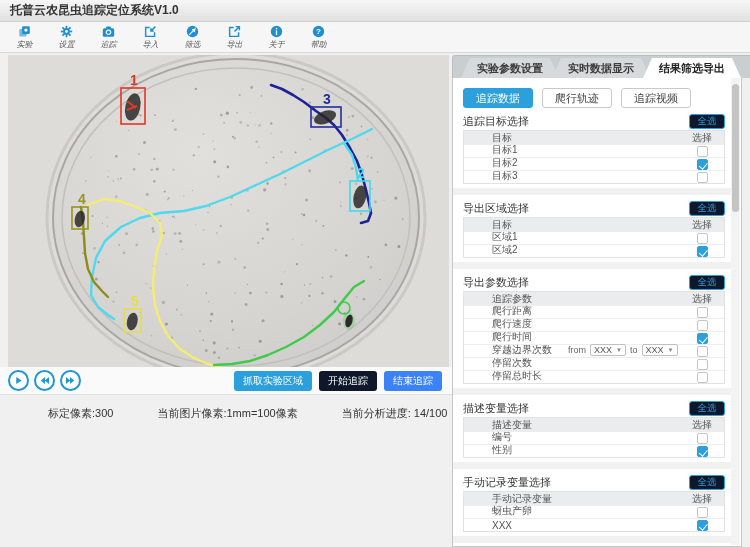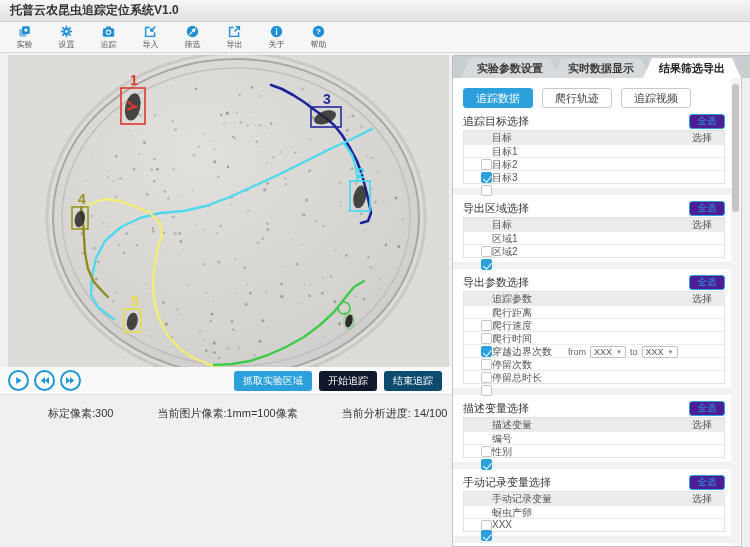--- a/index.html
+++ b/index.html
@@ -8,21 +8,21 @@
   
   .titlebar{position:absolute;left:0;top:0;right:0;height:22px;box-sizing:border-box;
     background:linear-gradient(#f6f6f6,#e1e1e1);border-bottom:1px solid #cfcfcf;
     font-size:12px;font-weight:bold;color:#333;line-height:21px;padding-left:10px;}
   
   .toolbar{position:absolute;left:0;top:22px;right:0;height:31px;box-sizing:border-box;
     background:#f6f6f6;border-bottom:1px solid #d8d8d8;display:flex;align-items:center;
     padding-left:8px;gap:9px;}
   .tool-item{width:33px;display:flex;flex-direction:column;align-items:center;gap:1px;cursor:pointer;}
   .tool-item svg{width:13px;height:13px;display:block;}
-  .tool-item .tlabel{font-size:8px;color:#555;white-space:nowrap;}
+  .tool-item .tlabel{font-size:8px;color:#555;white-space:nowrap;font-style:italic;}
   
   .viewer{position:absolute;left:8px;top:55px;width:441px;height:312px;background:#dad8d4;}
   .viewer svg{display:block;}
   
   .controls{position:absolute;left:0;top:367px;width:452px;height:28px;box-sizing:border-box;
     background:#fafafa;border-bottom:1px solid #e2e2e2;display:flex;align-items:center;padding:0 10px 0 8px;}
   .pbtn{width:21px;height:21px;border:2px solid #2196d3;border-radius:50%;background:#fff;
     display:flex;align-items:center;justify-content:center;margin-right:5px;cursor:pointer;box-sizing:border-box;}
   .pbtn svg{width:9px;height:9px;fill:#2196d3;display:block;}
   .abtns{margin-left:auto;display:flex;gap:7px;}
@@ -44,25 +44,25 @@
   .panel-scroll{position:absolute;right:1px;top:0;width:9px;height:467px;background:#f3f3f3;}
   .panel-scroll .thumb{position:absolute;top:6px;left:1px;width:7px;height:128px;background:#c4c4c4;border-radius:4px;}
   .panel-content{position:absolute;left:10px;top:4px;width:262px;}
   .type-row{display:flex;gap:9px;margin-top:6px;height:20px;}
   .type-btn{height:20px;box-sizing:border-box;padding:0 12px;border:1px solid #c9c9c9;border-radius:3px;
     background:#fff;font-size:11px;color:#444;display:flex;align-items:center;cursor:pointer;}
   .type-btn.active{background:#2ba0dd;border-color:#2ba0dd;color:#fff;}
   .section-head{display:flex;align-items:center;justify-content:space-between;height:14px;margin-top:6px;}
   .section-title{font-size:11px;color:#333;}
   .select-all{width:36px;height:15px;box-sizing:border-box;border:1px solid #2ba0dd;border-radius:3px;
-    color:#2ba0dd;font-size:9.5px;display:flex;align-items:center;justify-content:center;background:#4c1d95;cursor:pointer;margin-left:19px;}
+    color:#2ba0dd;font-size:9.5px;display:flex;align-items:center;justify-content:center;background:#0f172a;cursor:pointer;margin-left:19px;}
   .tbl{border:1px solid #e2e2e2;margin-top:2px;}
   .tbl-header{display:flex;background:#eaeced;height:13px;font-size:10px;color:#555;}
-  .tbl-row{display:flex;height:11px;box-sizing:content-box;padding:0;align-items:flex-start;font-size:10px;
-    color:#555;border-top:1px solid #ededed;background:#fff;flex-direction:column;}
+  .tbl-row{display:flex;height:11px;box-sizing:content-box;padding:0;align-items:flex-end;font-size:10px;
+    color:#555;border-top:1px solid #ededed;background:#fff;}
   .tbl-row{height:12px;}
   .col-label{padding-left:28px;flex:1;display:flex;align-items:center;min-width:0;}
   .col-check{width:44px;display:flex;justify-content:center;align-items:center;}
   .cb{width:11px;height:11px;border:1px solid #c5c5c5;border-radius:2px;background:#fff;box-sizing:border-box;position:relative;cursor:pointer;}
   .cb.checked{background:#2ba0dd;border-color:#2ba0dd;}
   .cb.checked:after{content:"";position:absolute;left:3px;top:0.5px;width:3.5px;height:6.5px;
     border:solid #fff;border-width:0 1.5px 1.5px 0;transform:rotate(40deg);}
   .gap-band{height:7px;background:#f1f1f1;margin:4px -11px 4px -11px;}
   .range-wrap{display:flex;align-items:center;gap:4px;margin-left:16px;font-size:9px;color:#666;}
   .dd{width:36px;height:12px;box-sizing:border-box;border:1px solid #c0c0c0;border-radius:2px;
@@ -439,21 +439,21 @@
             <svg viewBox="0 0 12 12">
               <path d="M0 1.2v9.6L5.7 6z"></path>
               <path d="M5.3 1.2v9.6L11 6z"></path>
             </svg>
           </span>
         </div>
       </span>
     <span class="abtns" id="abtns">
         <div class="abtn" style="background: rgb(43, 160, 221);">抓取实验区域</div>
         <div class="abtn" style="background: #0f172a;">开始追踪</div>
-        <div class="abtn" style="background: #0c4a6e;">结束追踪</div>
+        <div class="abtn" style="background: #3b82f6;">结束追踪</div>
       </span>
   </div>
 
   <div class="statusbar">
     <div class="status-items" id="status-items">
         <span>标定像素:300</span>
         <span>当前图片像素:1mm=100像素</span>
         <span>当前分析进度: 14/100</span>
       </div>
   </div>

